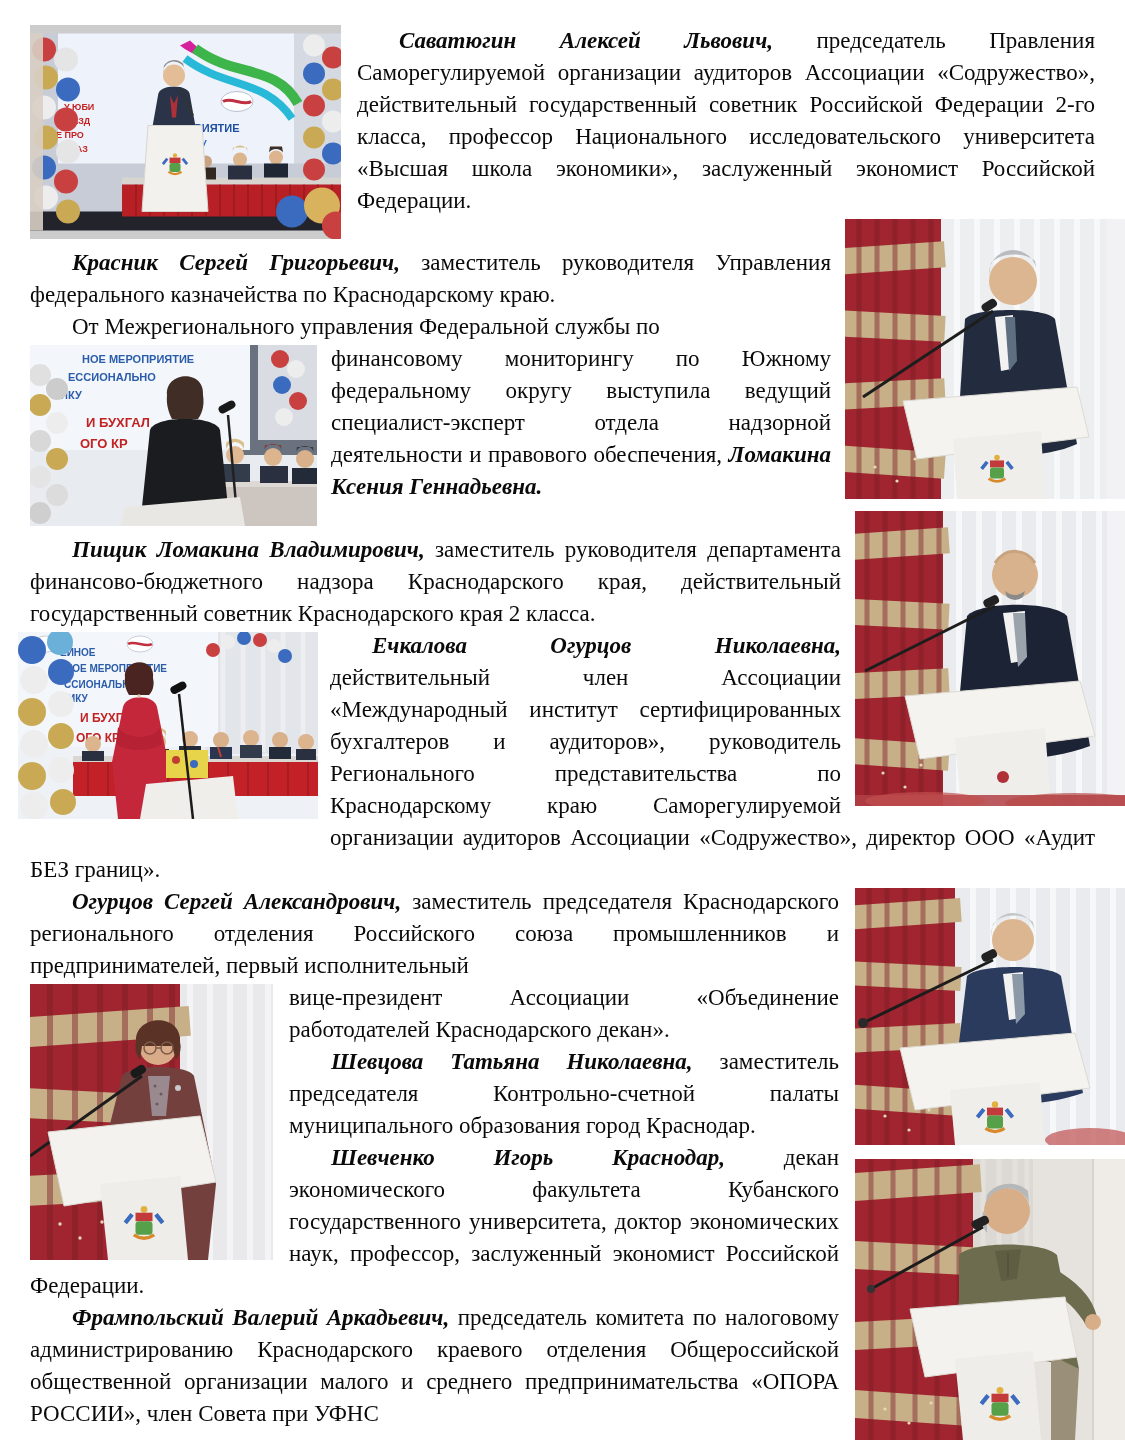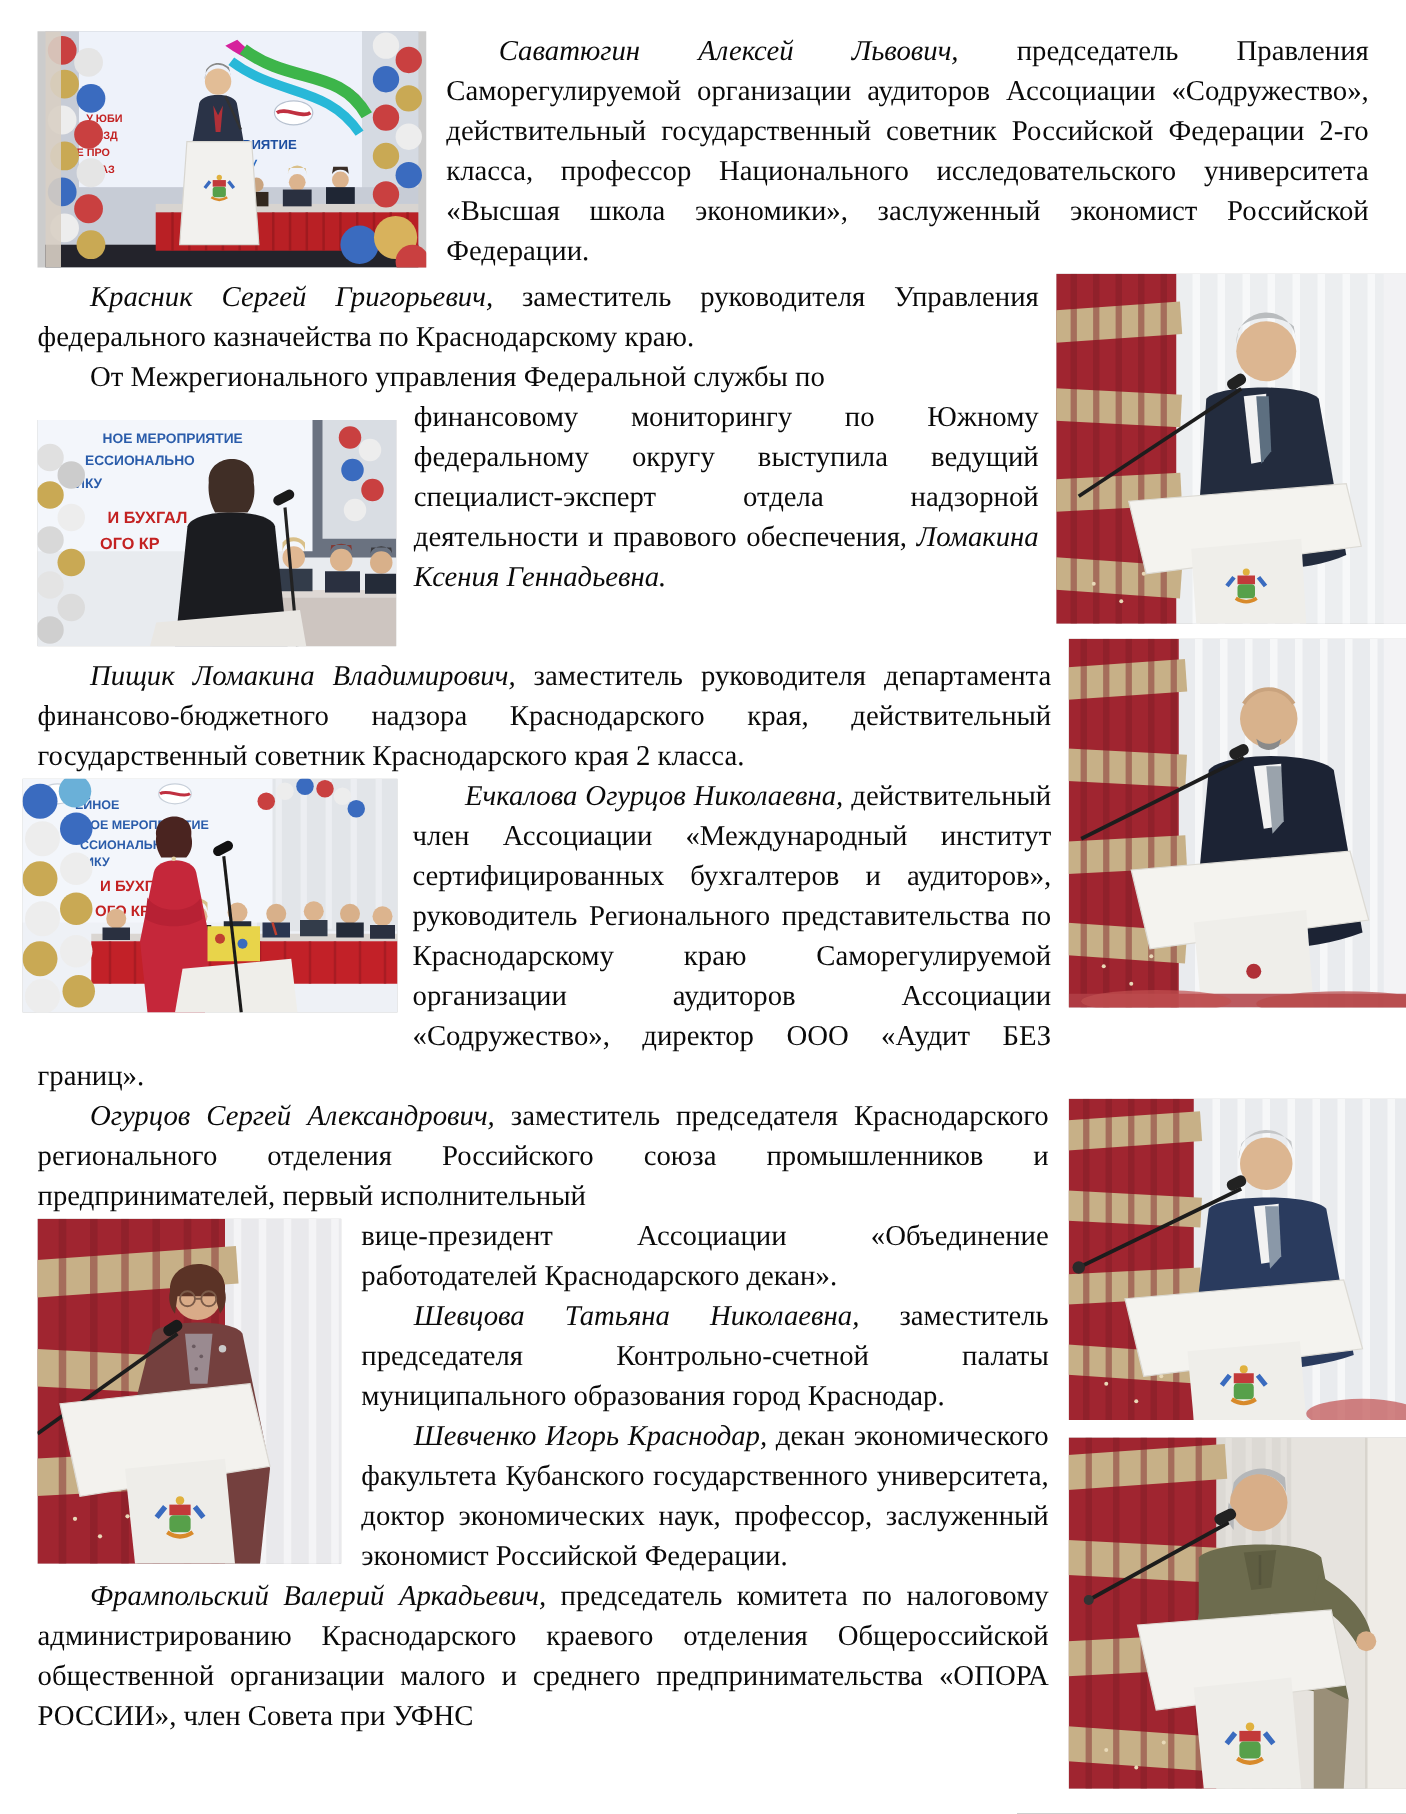--- a/index.html
+++ b/index.html
@@ -4,27 +4,27 @@
 <style>
   html,body { margin:0; padding:0; background:#888; }
   .page {
     position:relative; width:1125px; height:1451px; margin:0 auto;
     box-sizing:border-box; padding:25px 30px 0 30px;
     background:#ffffff; color:#0a0a0a; overflow:hidden;
     font-family:"Liberation Serif", serif;
   }
   .para { margin:0; text-align:justify; font-size:23px; line-height:32px; text-indent:42px; }
   .cont { text-indent:0; }
-  .nm { font-weight:normal; font-style:italic; }
+  .nm { font-weight:bold; font-style:italic; }
   .photo { background:#cccccc; }
   .photo svg { display:block; width:100%; height:100%; }
   .fl { float:left; } .fr { float:right; } .cl { clear:left; }
-  #ph1 { width:311px; height:189px; margin:0 16px 8px 0; }
+  #ph1 { width:311px; height:214px; margin:0 16px 8px 0; }
   #ph2 { width:280px; height:280px; margin:2px -30px 10px 14px; }
-  #ph3 { width:287px; height:181px; margin:18px 14px 8px 0; }
+  #ph3 { width:287px; height:181px; margin:2px 14px 8px 0; }
   #ph4 { width:270px; height:295px; margin:2px -30px 10px 14px; clear:right; }
   #ph5 { width:300px; height:187px; margin:2px 12px 8px -12px; }
   #ph6 { width:270px; height:257px; margin:2px -30px 10px 16px; clear:right; }
   #ph7 { width:243px; height:276px; margin:2px 16px 8px 0; }
   #ph8 { width:270px; height:281px; margin:4px -30px 8px 16px; clear:right; }
   svg text { font-family:"Liberation Sans", sans-serif; font-weight:bold; }
 </style>
 </head>
 <body>
 

